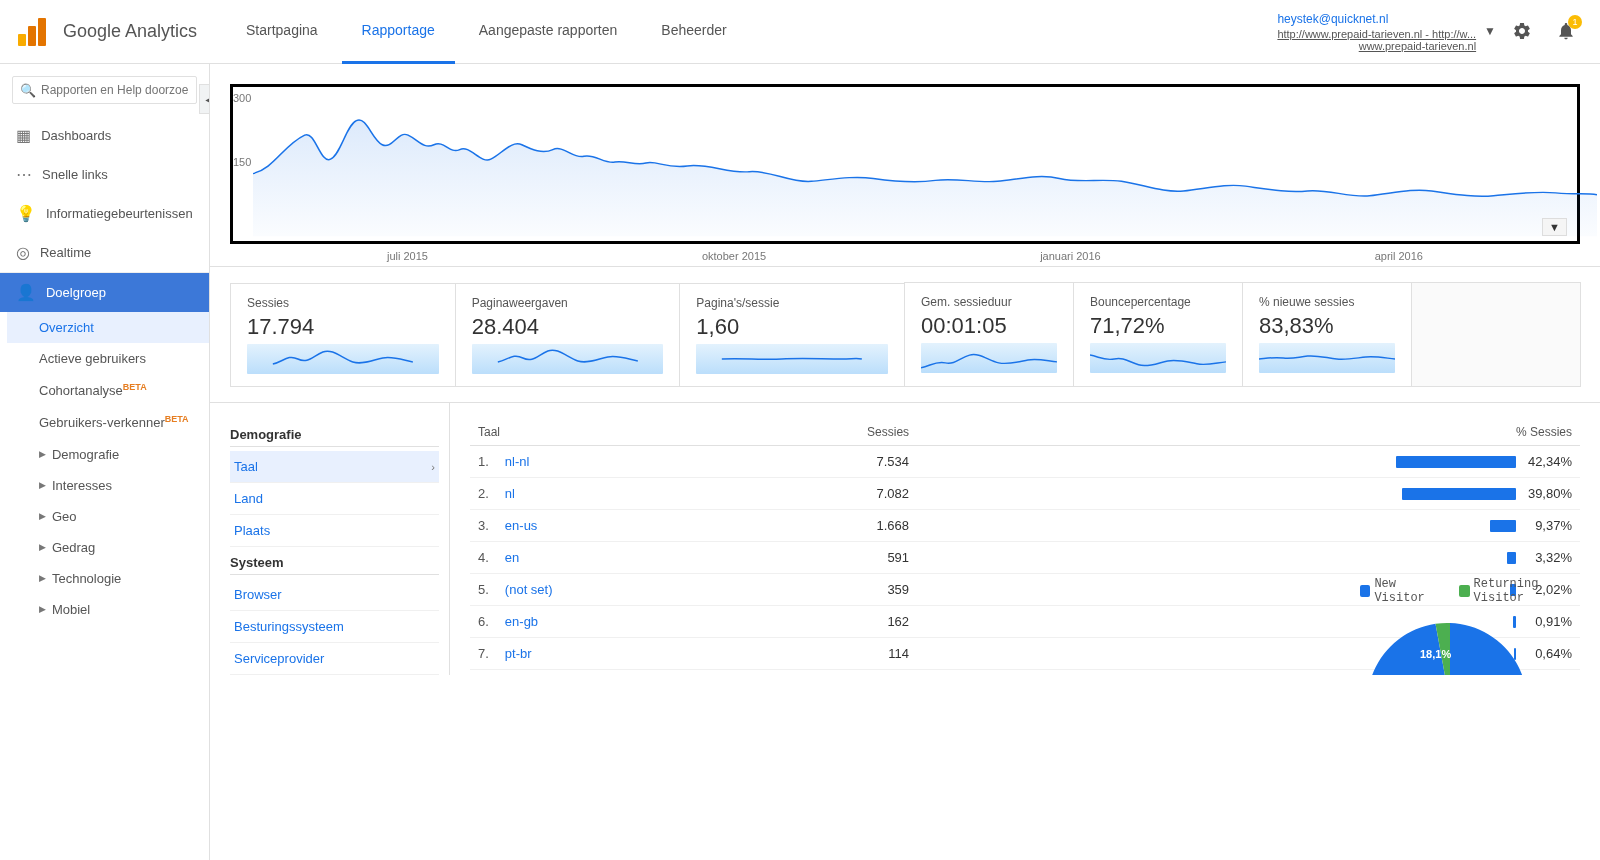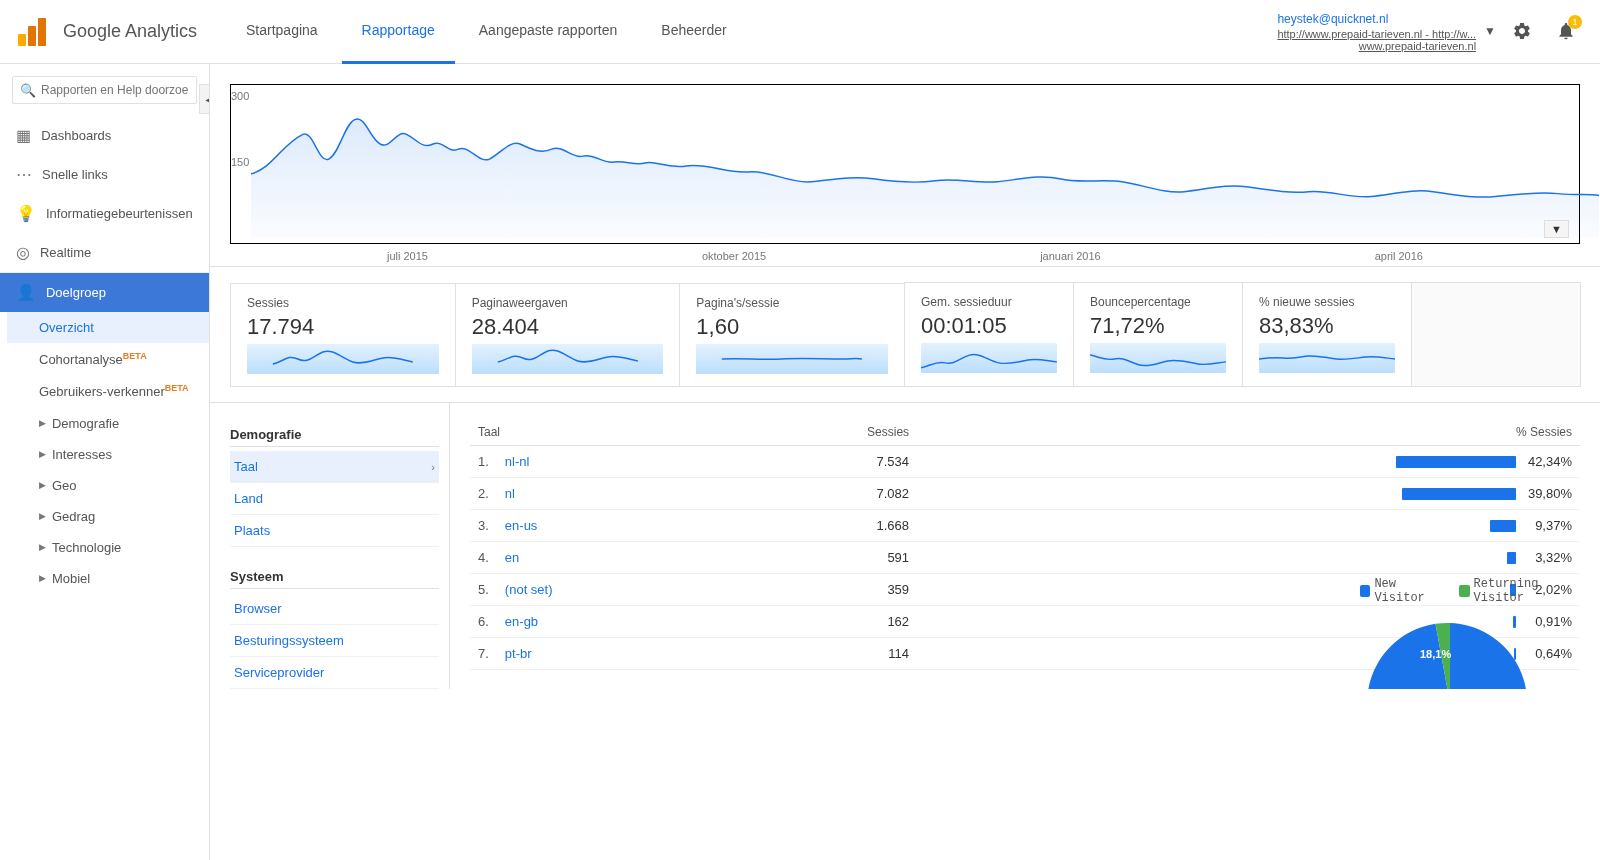--- a/index.html
+++ b/index.html
@@ -211,21 +211,21 @@
 
     
     #chart-area {
       padding: 20px 20px 0 20px;
       border-bottom: 1px solid #e0e0e0;
     }
     #chart-container {
       position: relative;
       height: 160px;
       background: #fff;
-      border: 1px solid #000000;
+      border: 3px solid #000000;
     }
     .chart-label-left {
       position: absolute;
       left: 0;
       top: 5px;
       font-size: 11px;
       color: #777;
     }
     .chart-label-left-2 {
       position: absolute;
@@ -480,20 +480,21 @@
       <span>Realtime</span>
     </div>
 
     <div id="doelgroep-section">
       <div class="sidebar-item sidebar-item-doelgroep">
         <span class="icon">👤</span>
         <span>Doelgroep</span>
       </div>
       <div class="sidebar-submenu">
         <div class="sidebar-subitem active-sub">Overzicht</div>
+        <div class="sidebar-subitem">Actieve gebruikers</div>
         <div class="sidebar-subitem">
           <span>Cohortanalyse</span><span class="beta-badge">BETA</span>
         </div>
         <div class="sidebar-subitem">
           <span>Gebruikers-verkenner</span><span class="beta-badge">BETA</span>
         </div>
         <div class="sidebar-category">
           <span class="triangle">▶</span>
           <span>Demografie</span>
         </div>
@@ -648,21 +649,21 @@
           <span>Taal</span>
           <span class="arrow">›</span>
         </div>
         <div class="demo-nav-item">
           <span>Land</span>
         </div>
         <div class="demo-nav-item">
           <span>Plaats</span>
         </div>
 
-        <div class="demo-section-title" style="margin-top:14px;">Systeem</div>
+        <div class="demo-section-title" style="margin-top:0;">Systeem</div>
         <div class="demo-nav-item">
           <span>Browser</span>
         </div>
         <div class="demo-nav-item">
           <span>Besturingssysteem</span>
         </div>
         <div class="demo-nav-item">
           <span>Serviceprovider</span>
         </div>
       </div>

